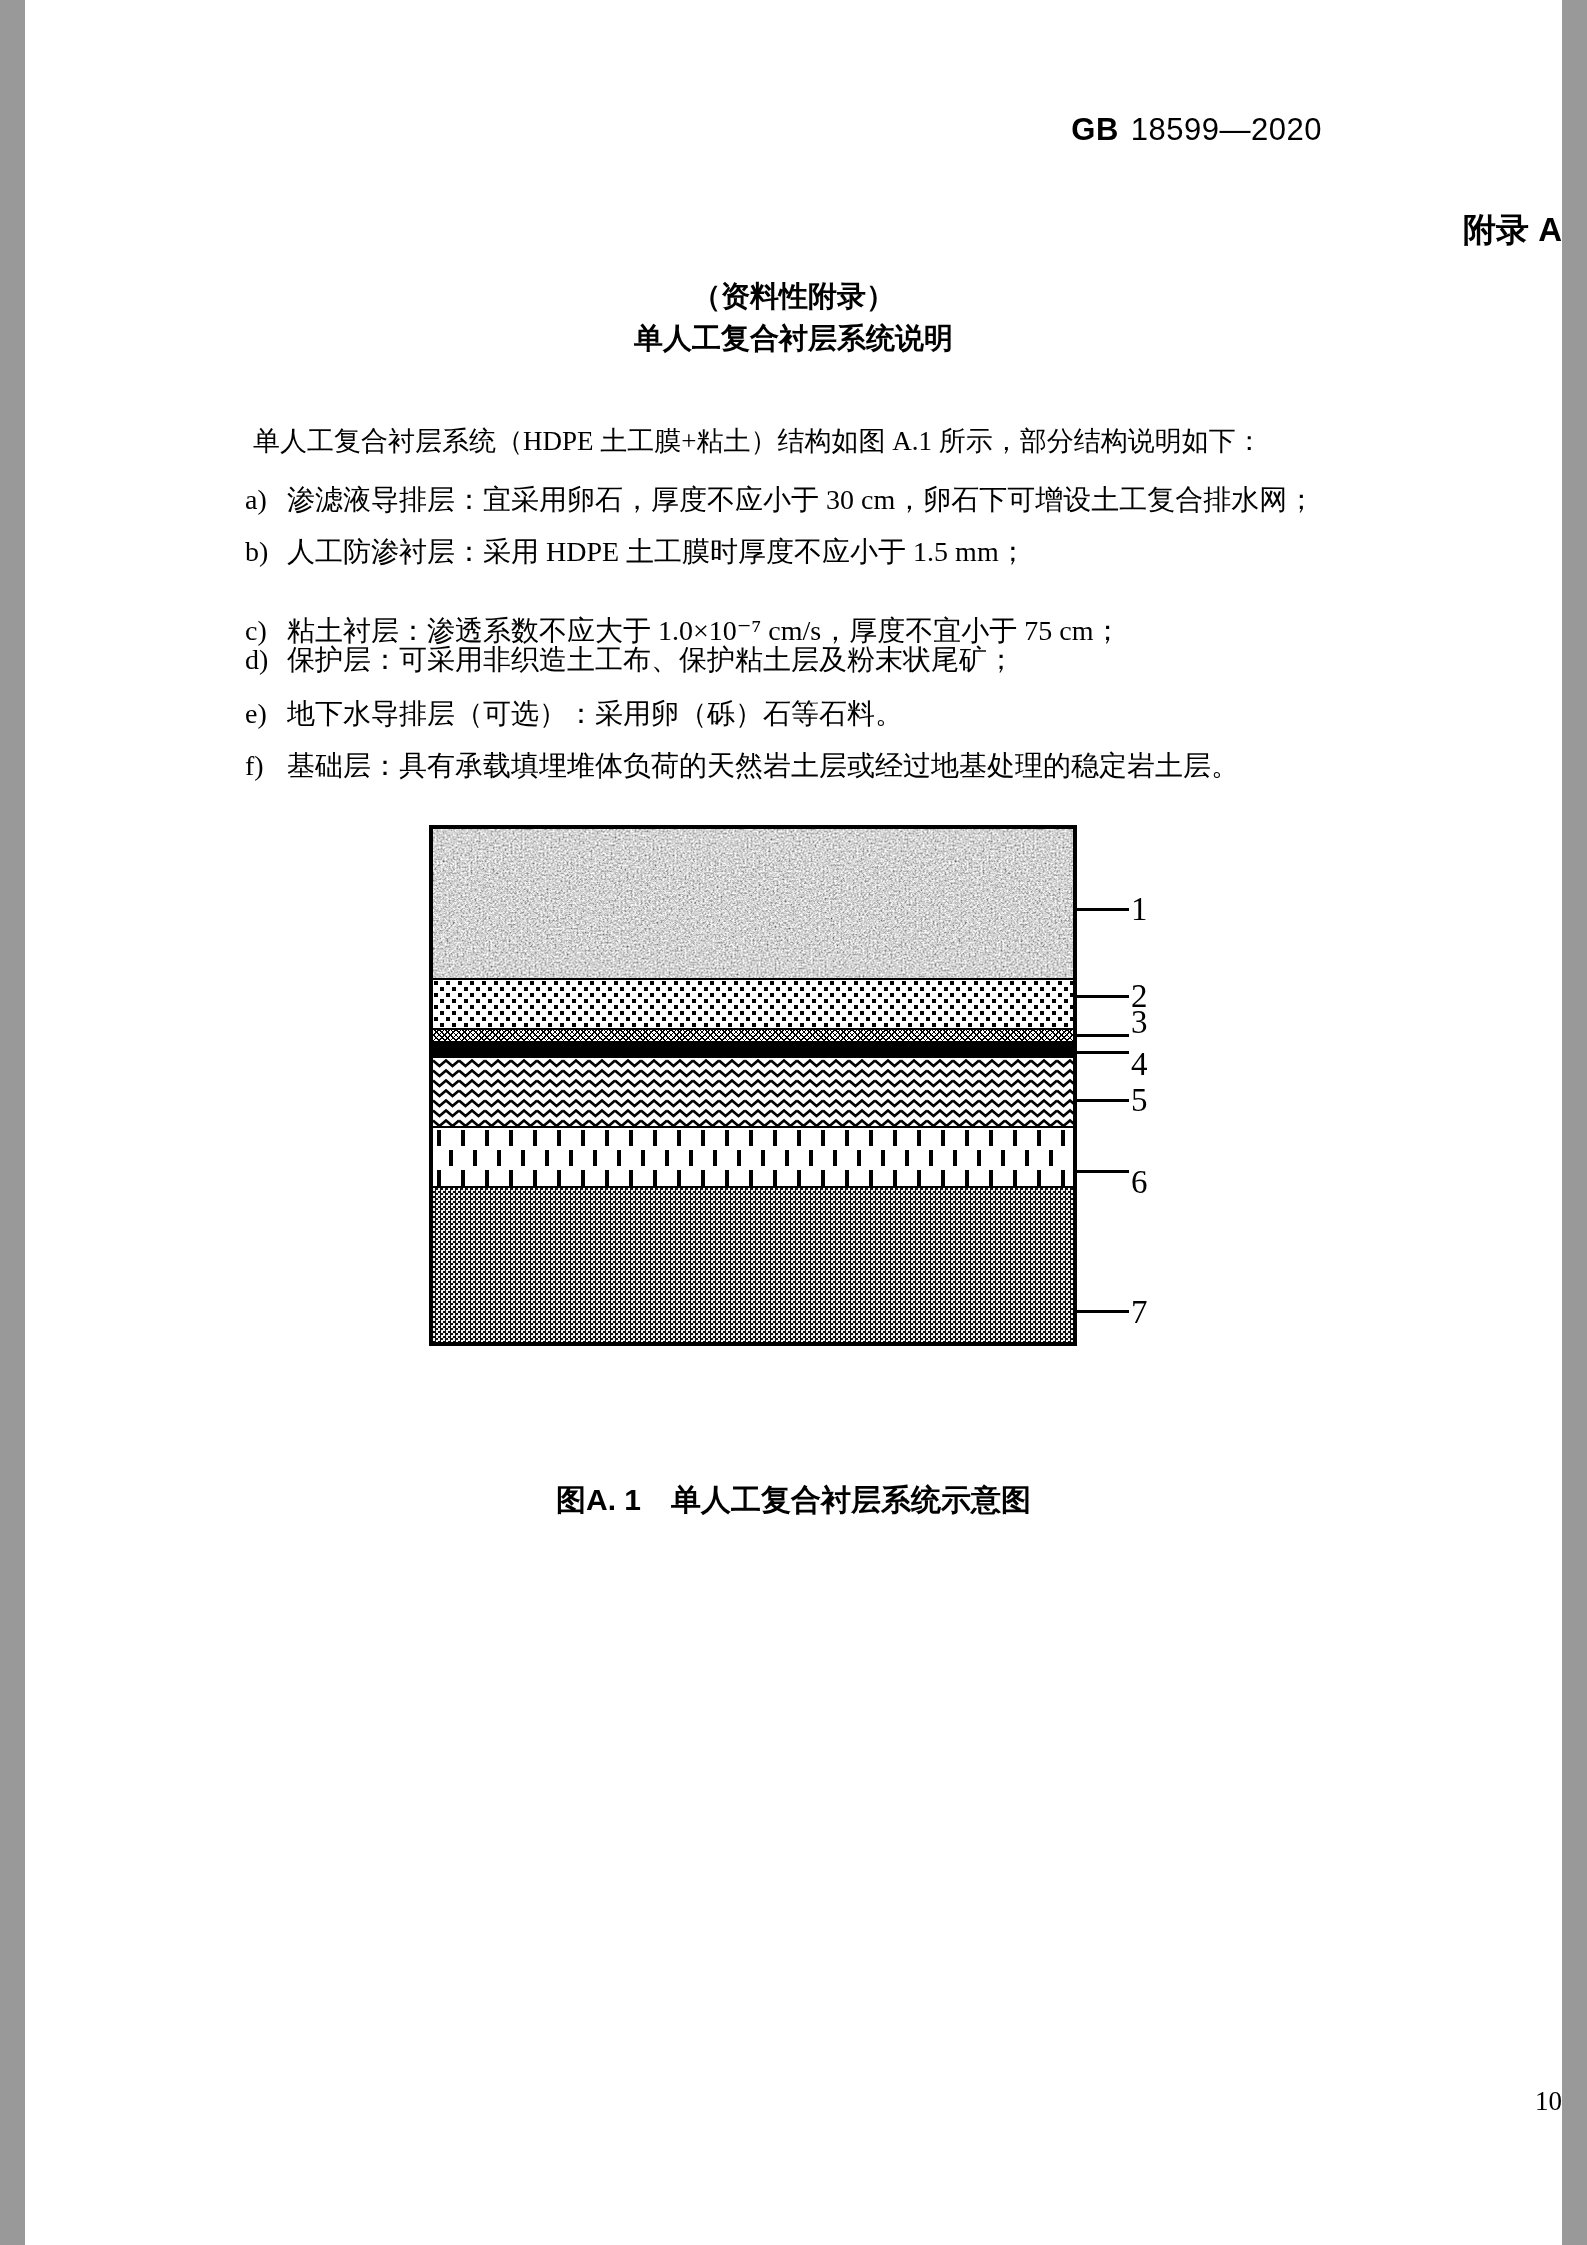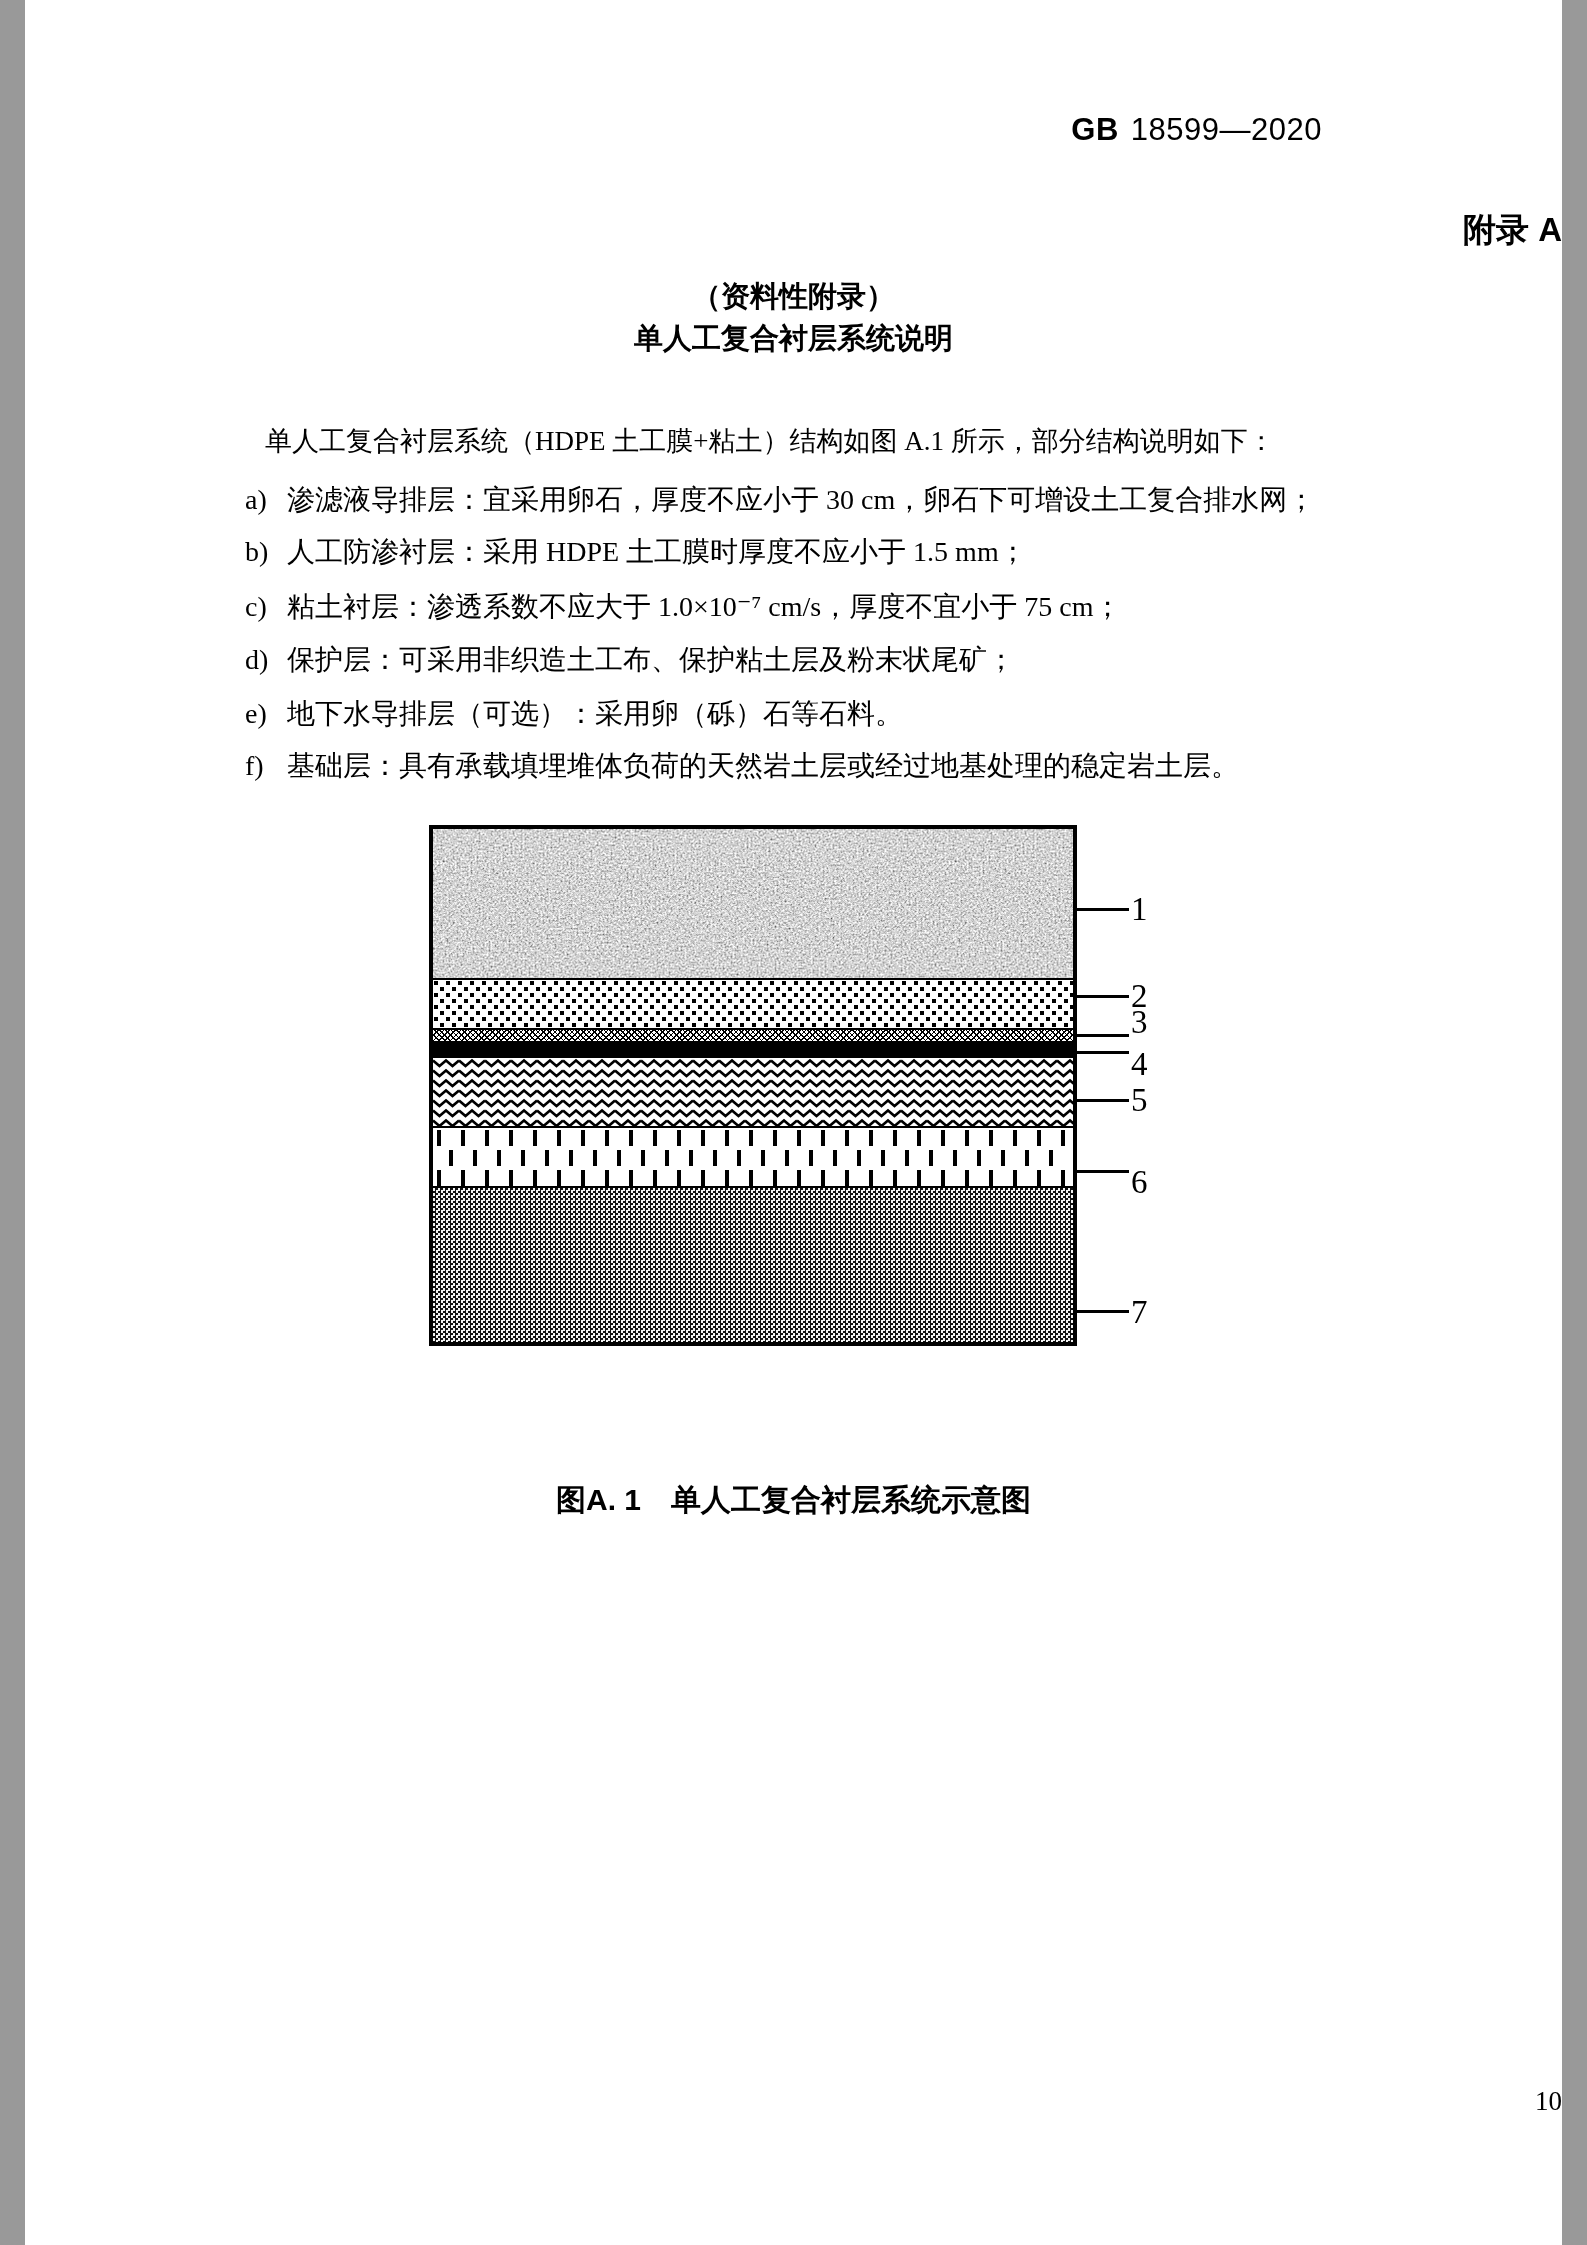--- a/index.html
+++ b/index.html
@@ -17,24 +17,24 @@
   }
   .doc-number .prefix { font-weight:bold; margin-right:12px; }
 
   
   .center-line { position:absolute; left:0; width:100%; text-align:center; }
   .appendix-title   { top:208px; font-family:"Liberation Sans","DejaVu Sans",sans-serif; font-weight:bold; font-size:33px;text-align:right; }
   .appendix-subtitle{ top:277px; font-family:"Liberation Sans","DejaVu Sans",sans-serif; font-weight:bold; font-size:29px; }
   .appendix-heading { top:319px; font-family:"Liberation Sans","DejaVu Sans",sans-serif; font-weight:bold; font-size:29px; }
 
   
-  .intro { position:absolute; left:240px; top:425px; font-size:27px; line-height:32px; }
+  .intro { position:absolute; left:228px; top:425px; font-size:27px; line-height:32px; }
   .list-item { position:absolute; left:220px; font-size:28px; line-height:32px; white-space:nowrap; }
   .list-item .letter { display:inline-block; width:42px; }
-  .li-a { top:484px; } .li-b { top:536px; } .li-c { top:591px; }
+  .li-a { top:484px; } .li-b { top:536px; } .li-c { top:615px; }
   .li-d { top:644px; } .li-e { top:698px; } .li-f { top:750px; }
 
   
   .figure-box {
     position:absolute; left:404px; top:825px; width:648px; height:521px;
     border:4px solid #000; box-sizing:border-box; background:#fff;
   }
   .layer { width:100%; box-sizing:border-box; overflow:hidden; position:relative; }
   .layer svg { display:block; width:100%; height:100%; }
   .l1 { height:149px; }

